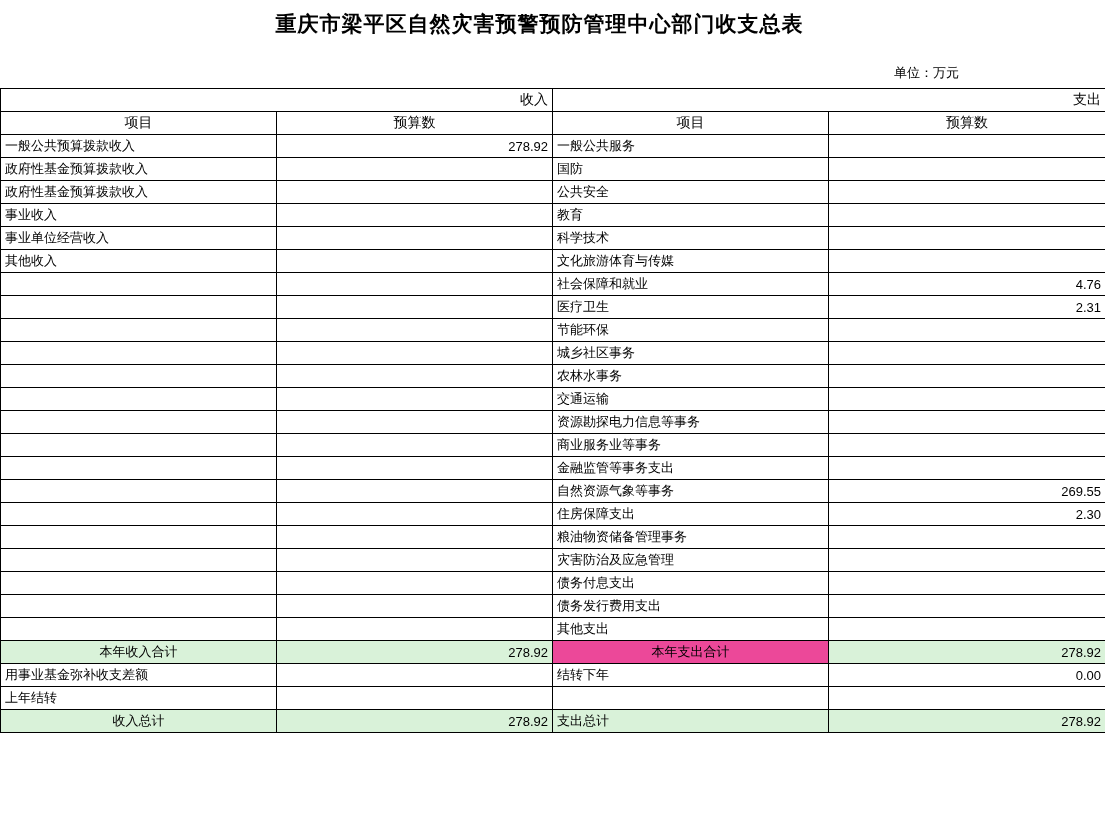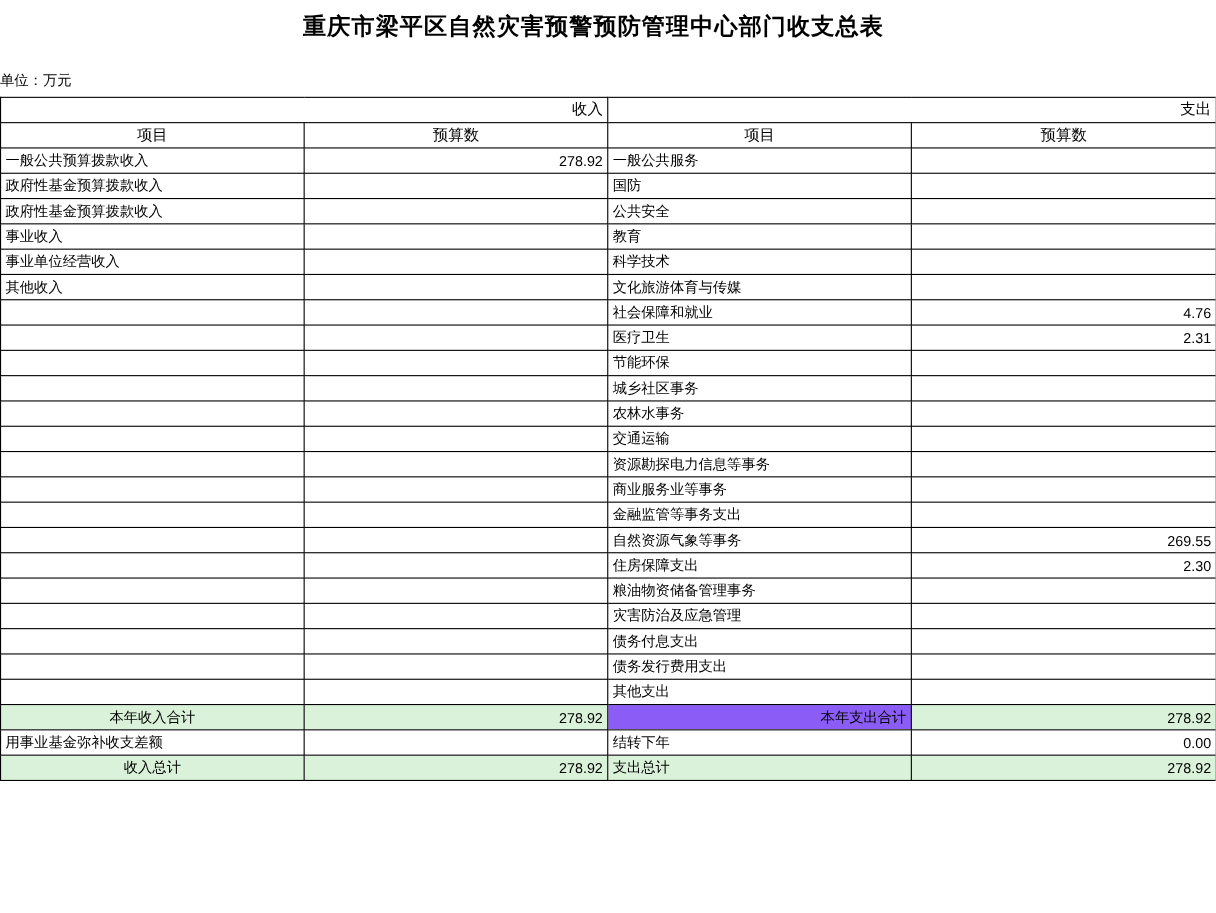--- a/index.html
+++ b/index.html
@@ -23,20 +23,21 @@
   .title {
     text-align: center;
     font-size: 21px;
     font-weight: bold;
     font-family: "Liberation Serif", serif;
     padding-top: 10px;
     padding-bottom: 4px;
     letter-spacing: 1px;
   }
   .unit-row {
+    text-align: right;
     font-size: 13px;
     padding-right: 120px;
     padding-top: 22px;
     padding-bottom: 6px;
   }
   table.budget {
     border-collapse: collapse;
     width: 1105px;
     table-layout: fixed;
     font-size: 13px;
@@ -244,30 +245,36 @@
           <td class="txt"></td>
           <td class="num"></td>
           <td class="txt">其他支出</td>
           <td class="num"></td>
         </tr>
       </tbody>
     <tbody id="summary-rows">
         <tr>
           <td class="total-left-label">本年收入合计</td>
           <td class="total-num">278.92</td>
-          <td class="txt total-label-left" style="background: #8b5cf6; text-align: right;">本年支出合计</td>
+          <td class="txt total-label-left" style="background: #ec4899; text-align: center;">本年支出合计</td>
           <td class="total-num">278.92</td>
         </tr>
         <tr>
           <td class="plain-label">用事业基金弥补收支差额</td>
           <td class="num"></td>
           <td class="txt">结转下年</td>
           <td class="num">0.00</td>
         </tr>
         <tr>
+          <td class="plain-label">上年结转</td>
+          <td class="num"></td>
+          <td class="txt"></td>
+          <td class="num"></td>
+        </tr>
+        <tr>
           <td class="total-left-label">收入总计</td>
           <td class="total-num">278.92</td>
           <td class="txt total-label-left" style="background: rgb(217, 242, 217); text-align: left;">支出总计</td>
           <td class="total-num">278.92</td>
         </tr>
       </tbody>
   </table>
 
 </div>
 

